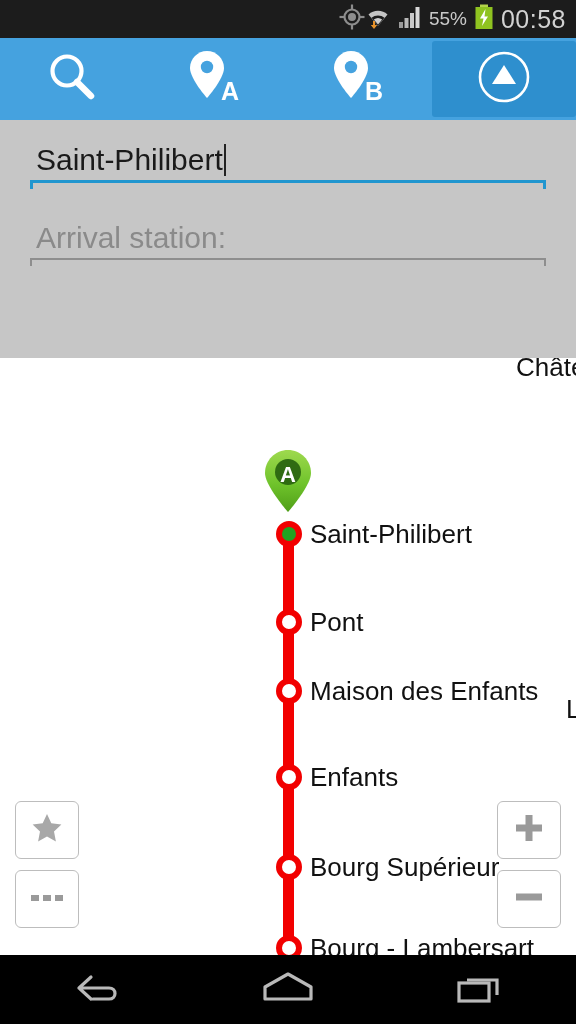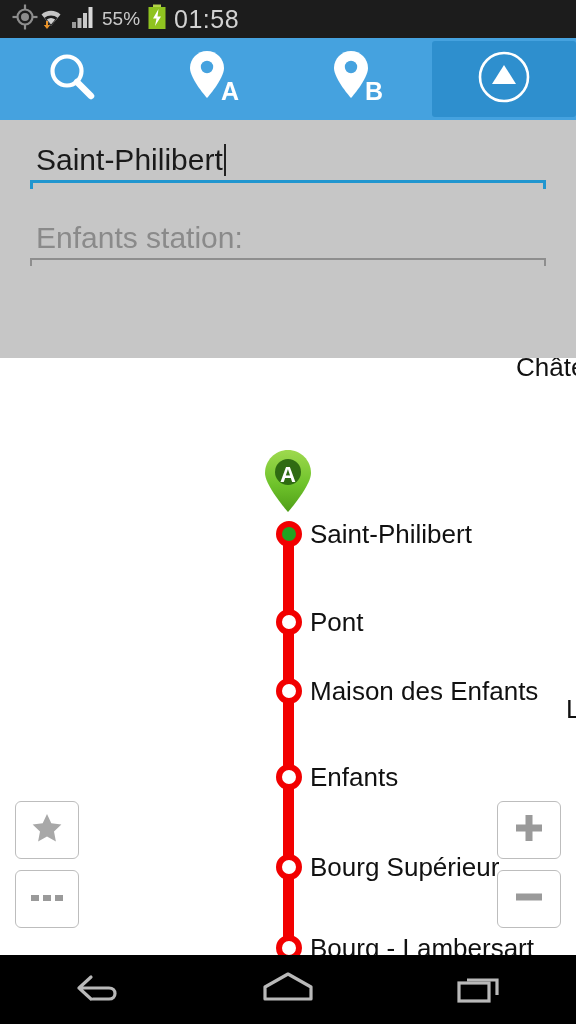--- a/index.html
+++ b/index.html
@@ -8,21 +8,21 @@
     font-family:"Liberation Sans", sans-serif;
     background:#ffffff;
     overflow:hidden;
   }
   #app { position:relative; width:576px; height:1024px; }
 
   
   .statusbar {
     position:absolute; top:0; left:0; width:576px; height:38px;
     background:#1c1c1c;
-    display:flex; align-items:center; justify-content:flex-start;
+    display:flex; align-items:center; justify-content:flex-end;
     padding:0 10px 0 12px;
   }
   .sb-left { display:flex; align-items:center; gap:8px; }
   .sb-right { display:flex; align-items:center; gap:7px; }
   .sb-pct { color:#c9c9c9; font-size:19px; }
   .sb-clock { color:#d2d2d2; font-size:25px; letter-spacing:.5px; }
 
   
   .toolbar {
     position:absolute; top:38px; left:0; width:576px; height:82px;
@@ -152,21 +152,21 @@
         </svg>
       </span>
       <span class="sb-pct">55%</span>
       <span>
         <svg width="20" height="26" viewBox="0 0 20 26">
           <rect x="6" y="0.5" width="8" height="3" fill="#b4d44a"></rect>
           <rect x="1.5" y="3" width="17" height="22" fill="#8fc320"></rect>
           <path d="M11.5 5 L6 14.5 L9.5 14.5 L8 22 L14 12.5 L10.5 12.5 Z" fill="#ffffff"></path>
         </svg>
       </span>
-      <span class="sb-clock">01:58</span>
+      <span class="sb-clock">00:58</span>
     </div>
   </div>
 
   <div class="toolbar">
 
     <div class="tb-item">
       <span>
         <svg width="58" height="58" viewBox="0 0 58 58">
           <circle cx="24" cy="23" r="14.5" fill="none" stroke="#ffffff" stroke-width="4.2"></circle>
           <line x1="34" y1="34" x2="48" y2="48" stroke="#ffffff" stroke-width="6.5" stroke-linecap="round"></line>
@@ -207,21 +207,21 @@
   <div class="panel">
 
     <div class="field-wrap" style="top:20px;">
       <div class="fieldtext">
         <span>Saint-Philibert</span><span class="caret"></span>
       </div>
       <div class="underline u-focus"></div>
     </div>
 
     <div class="field-wrap" style="top:98px;">
-      <div class="fieldtext" style="color:#8a8a8a;">Enfants station:</div>
+      <div class="fieldtext" style="color:#8a8a8a;">Arrival station:</div>
       <div class="underline u-plain"></div>
     </div>
 
   </div>
 
   <div class="map">
 
     <div class="far-label" style="left:516px; top:-6px;">Châte</div>
     <div class="far-label" style="left:566px; top:336px;">L</div>
 

